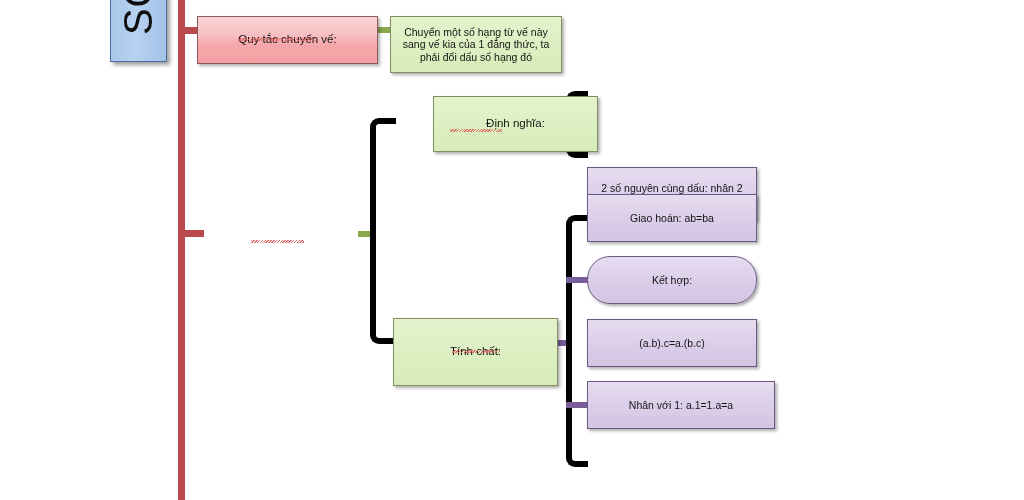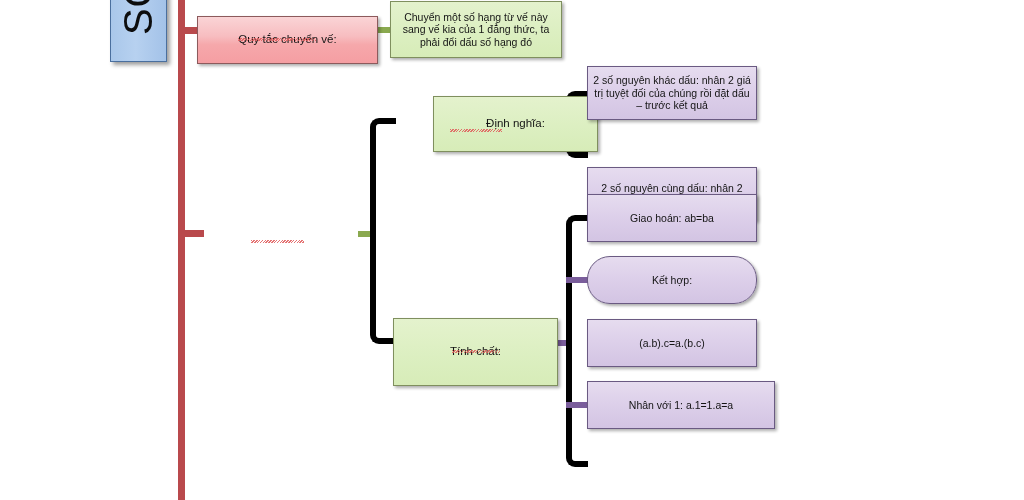--- a/index.html
+++ b/index.html
@@ -151,39 +151,36 @@
 
   <div class="node node-root" style="left:110px; top:-46px; width:57px; height:108px;">
     <span class="txt">SỐ</span>
   </div>
 
   <div class="node node-l1" style="left:197px; top:16px; width:181px; height:48px;">
     <span class="txt">Quy tắc chuyển vế:</span>
   </div>
   <div class="squiggle" style="left:238px; top:38px; width:78px;"></div>
 
-  <div class="node node-l2 small-text" style="left:390px; top:1px; width:172px; height:57px;">
+  <div class="node node-l2 small-text" style="left:390px; top:16px; width:172px; height:57px;">
     <span class="txt">Chuyển một số hạng từ vế này sang vế kia của 1 đẳng thức, ta phải đổi dấu số hạng đó</span>
   </div>
 
   <div class="squiggle" style="left:251px; top:240px; width:53px;"></div>
 
   <div class="node node-l2" style="left:393px; top:96px; width:165px; height:56px;margin-left:40px;">
     <span class="txt">Định nghĩa:</span>
   </div>
   <div class="squiggle" style="left:450px; top:129px; width:52px;"></div>
 
   <div class="node node-l2" style="left:393px; top:318px; width:165px; height:68px;">
     <span class="txt">Tính chất:</span>
   </div>
   <div class="squiggle" style="left:452px; top:350px; width:48px;"></div>
 
-  <div class="node node-l3" style="left:587px; top:66px; width:170px; height:54px;">
-    <span class="txt">2 số nguyên khác dấu: nhân 2 giá trị tuyệt đối của chúng rồi đặt dấu – trước kết quả</span>
-  </div>
   <div class="node node-l3" style="left:587px; top:131px; width:170px; height:54px;margin-top:36px;">
     <span class="txt">2 số nguyên cùng dấu: nhân 2 giá trị tuyệt đối của chúng</span>
   </div>
 
   <div class="node node-l3" style="left:587px; top:194px; width:170px; height:48px;">
     <span class="txt">Giao hoán: ab=ba</span>
   </div>
   <div class="node node-l3" style="left:587px; top:256px; width:170px; height:48px;border-radius:23px;">
     <span class="txt">Kết hợp:</span>
   </div>

